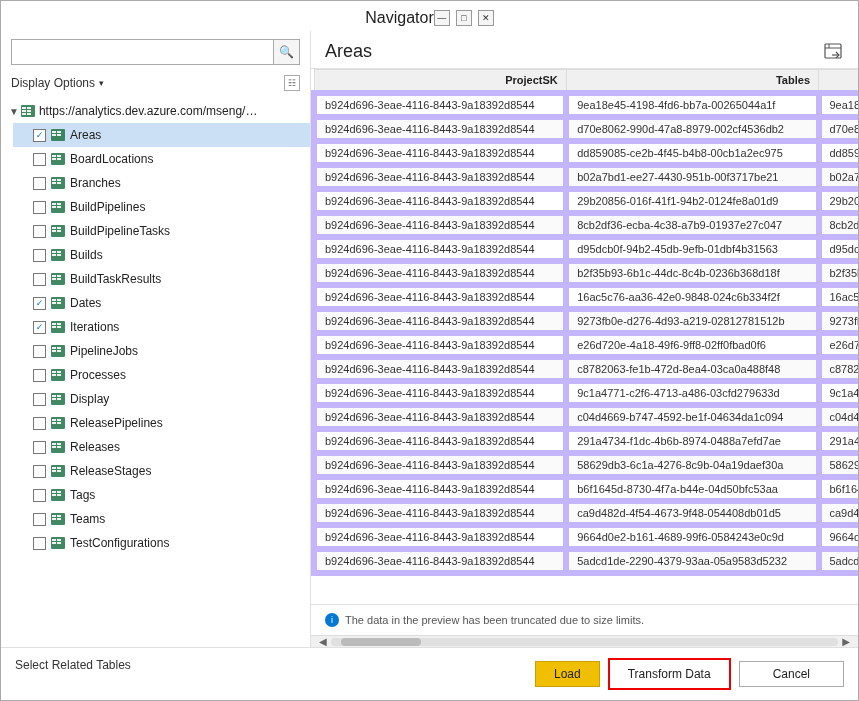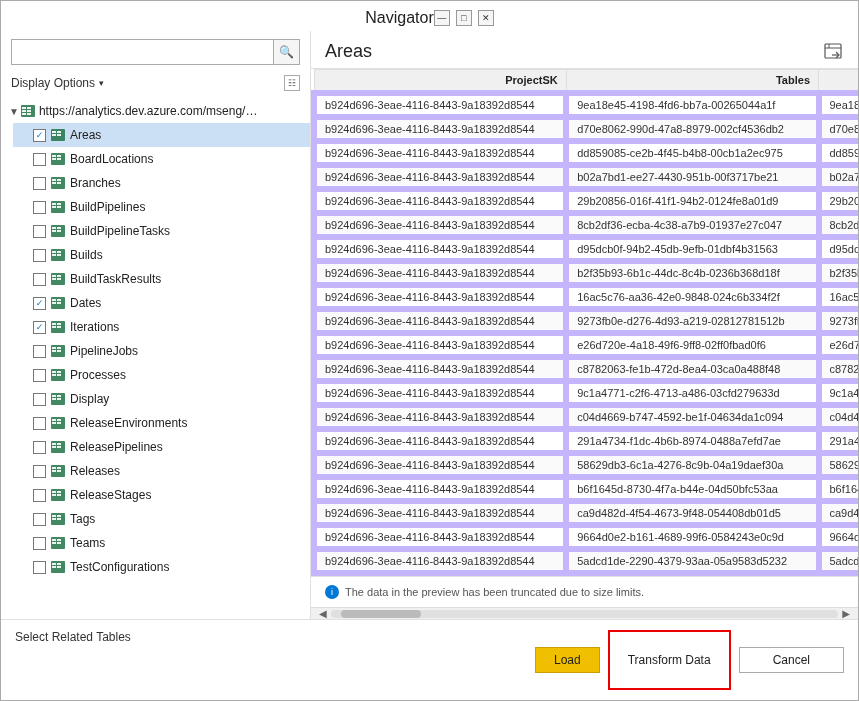--- a/index.html
+++ b/index.html
@@ -340,21 +340,21 @@
     }
     .btn-load {
       padding: 5px 18px;
       background: #f0c000;
       border: 1px solid #c8a000;
       color: #222;
       font-size: 12px;
       cursor: pointer;
     }
     .btn-transform {
-      padding: 21px 18px;
+      padding: 7px 18px;
       background: #fff;
       border: 2px solid #e00;
       color: #222;
       font-size: 12px;
       cursor: pointer;
     }
     .btn-cancel {
       padding: 5px 33px;
       background: #fff;
       border: 1px solid #aaa;
@@ -591,34 +591,20 @@
                 <div class="checkbox"></div>
                 <span class="table-icon">
                   <svg class="table-icon-svg" viewBox="0 0 14 12">
     <rect x="0" y="0" width="14" height="12" rx="1" fill="#217346" opacity="0.85"></rect>
     <rect x="1" y="2" width="4" height="2" fill="white" opacity="0.9"></rect>
     <rect x="1" y="5" width="4" height="2" fill="white" opacity="0.9"></rect>
     <rect x="6" y="2" width="4" height="2" fill="white" opacity="0.9"></rect>
     <rect x="6" y="5" width="4" height="2" fill="white" opacity="0.9"></rect>
   </svg>
                 </span>
-                <span class="item-label">ReleaseEnvironments</span>
-              </div>
-              <div class="tree-item indent1">
-                <span class="expand-icon"></span>
-                <div class="checkbox"></div>
-                <span class="table-icon">
-                  <svg class="table-icon-svg" viewBox="0 0 14 12">
-    <rect x="0" y="0" width="14" height="12" rx="1" fill="#217346" opacity="0.85"></rect>
-    <rect x="1" y="2" width="4" height="2" fill="white" opacity="0.9"></rect>
-    <rect x="1" y="5" width="4" height="2" fill="white" opacity="0.9"></rect>
-    <rect x="6" y="2" width="4" height="2" fill="white" opacity="0.9"></rect>
-    <rect x="6" y="5" width="4" height="2" fill="white" opacity="0.9"></rect>
-  </svg>
-                </span>
                 <span class="item-label">ReleasePipelines</span>
               </div>
               <div class="tree-item indent1">
                 <span class="expand-icon"></span>
                 <div class="checkbox"></div>
                 <span class="table-icon">
                   <svg class="table-icon-svg" viewBox="0 0 14 12">
     <rect x="0" y="0" width="14" height="12" rx="1" fill="#217346" opacity="0.85"></rect>
     <rect x="1" y="2" width="4" height="2" fill="white" opacity="0.9"></rect>
     <rect x="1" y="5" width="4" height="2" fill="white" opacity="0.9"></rect>

